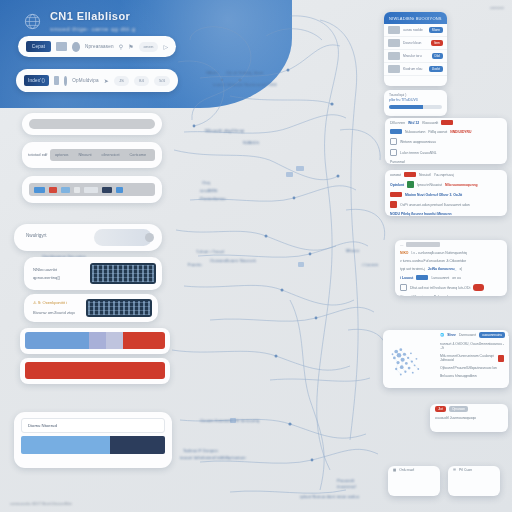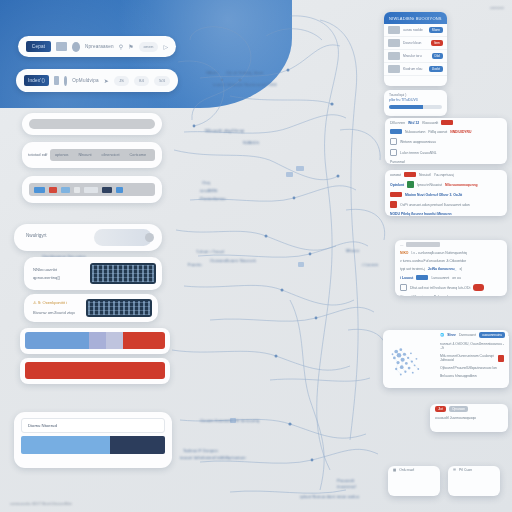--- a/index.html
+++ b/index.html
@@ -166,20 +166,33 @@
   .mapwrap{position:absolute;left:4px;top:12px;width:46px;height:42px;opacity:.9;}
   .mapwrap svg{width:100%;height:100%;}
 
   #footnote{position:absolute;left:10px;bottom:6px;font-size:3.4px;color:#8a95a4;}
   #corner-tag{position:absolute;right:8px;top:6px;font-size:3.6px;color:#8a97a8;}
 </style>
 </head>
 <body>
 
 <div id="header">
+  <div class="brand">
+    <span class="brand-mark blur-s">
+      <svg viewBox="0 0 24 24" width="17" height="17">
+        <circle cx="12" cy="12" r="10" fill="none" stroke="#dbe7f6" stroke-width="1.1"></circle>
+        <ellipse cx="12" cy="12" rx="4.6" ry="10" fill="none" stroke="#dbe7f6" stroke-width=".8"></ellipse>
+        <path d="M2 12h20M4 6.5h16M4 17.5h16" stroke="#dbe7f6" stroke-width=".8" fill="none"></path>
+      </svg>
+    </span>
+    <div class="brand-txt">
+      <div class="t1 blur-s">CN1 Ellablisor</div>
+      <div class="t2 blur-m">smoed thige- oarne qg dtti.g</div>
+    </div>
+  </div>
 
   <div class="pill blur-s" id="toolbar1">
     <span class="tb-badge">Cepat</span>
     <span class="tb-thumb"></span>
     <span class="tb-dot"></span>
     <span class="tb-label">Nprearaasen</span>
     <span class="tb-ico">⚲</span>
     <span class="tb-ico">⚑</span>
     <span class="tb-chip">onen</span>
     <span class="tb-ico">▷</span>

